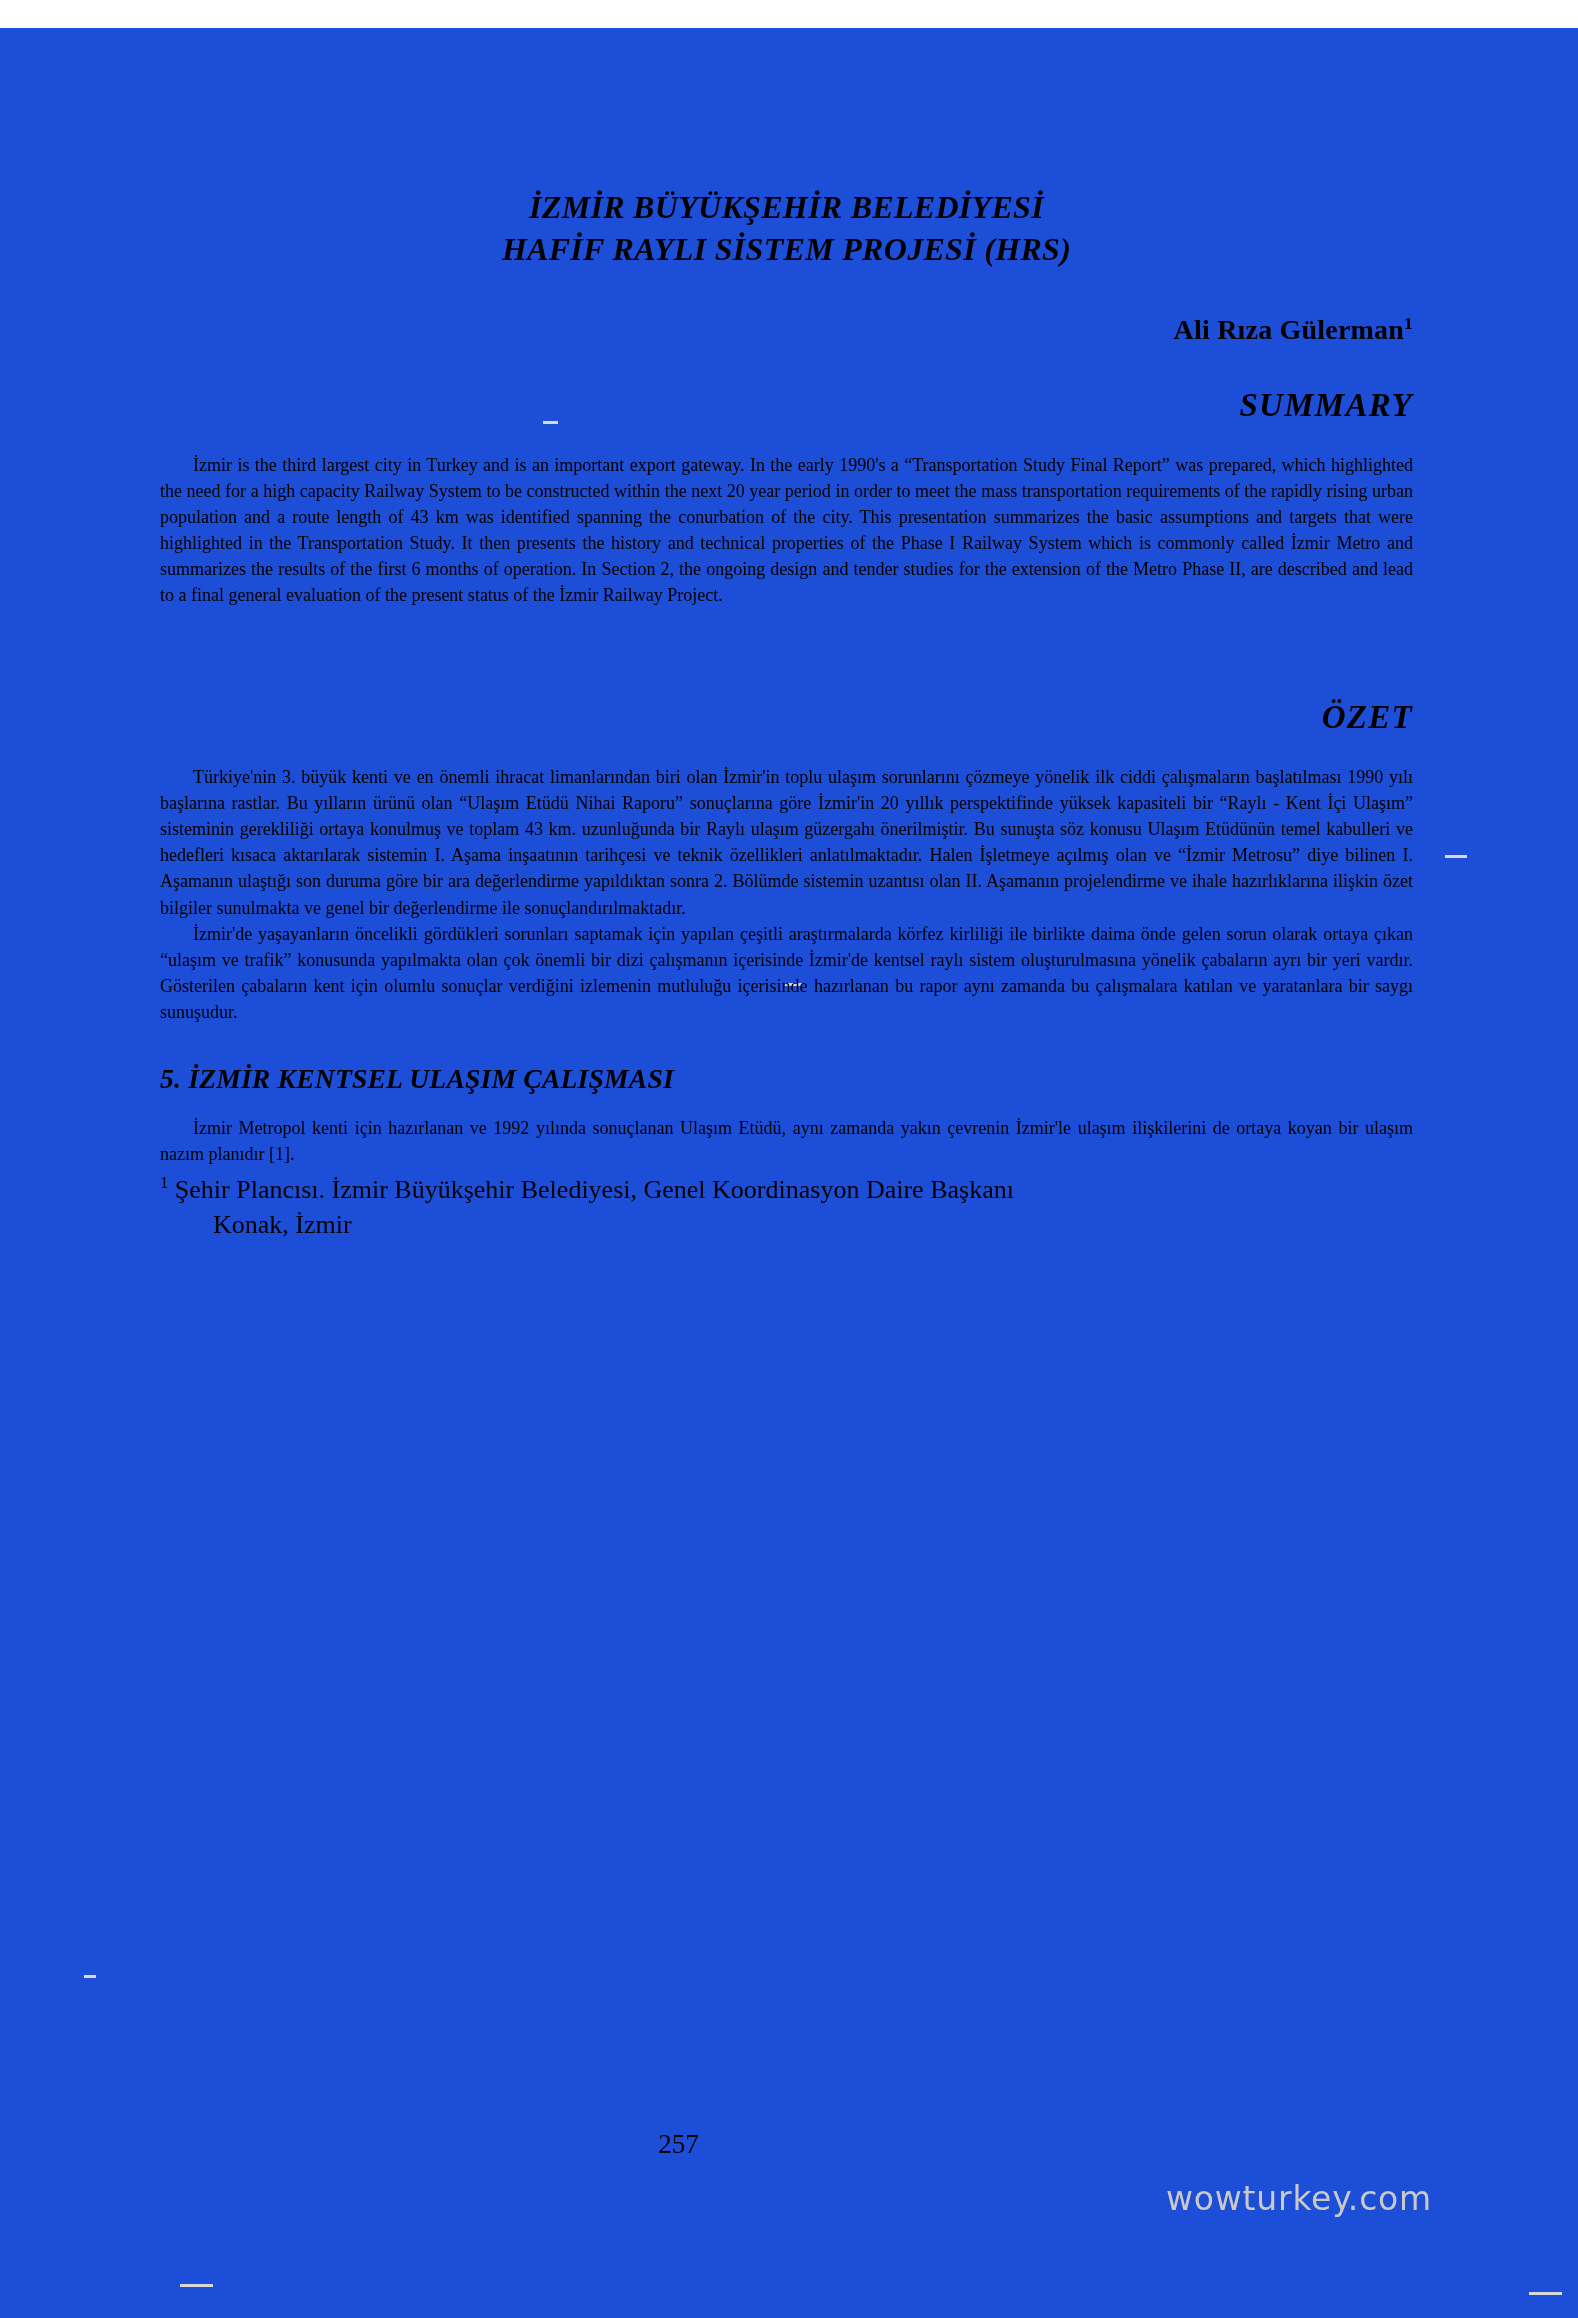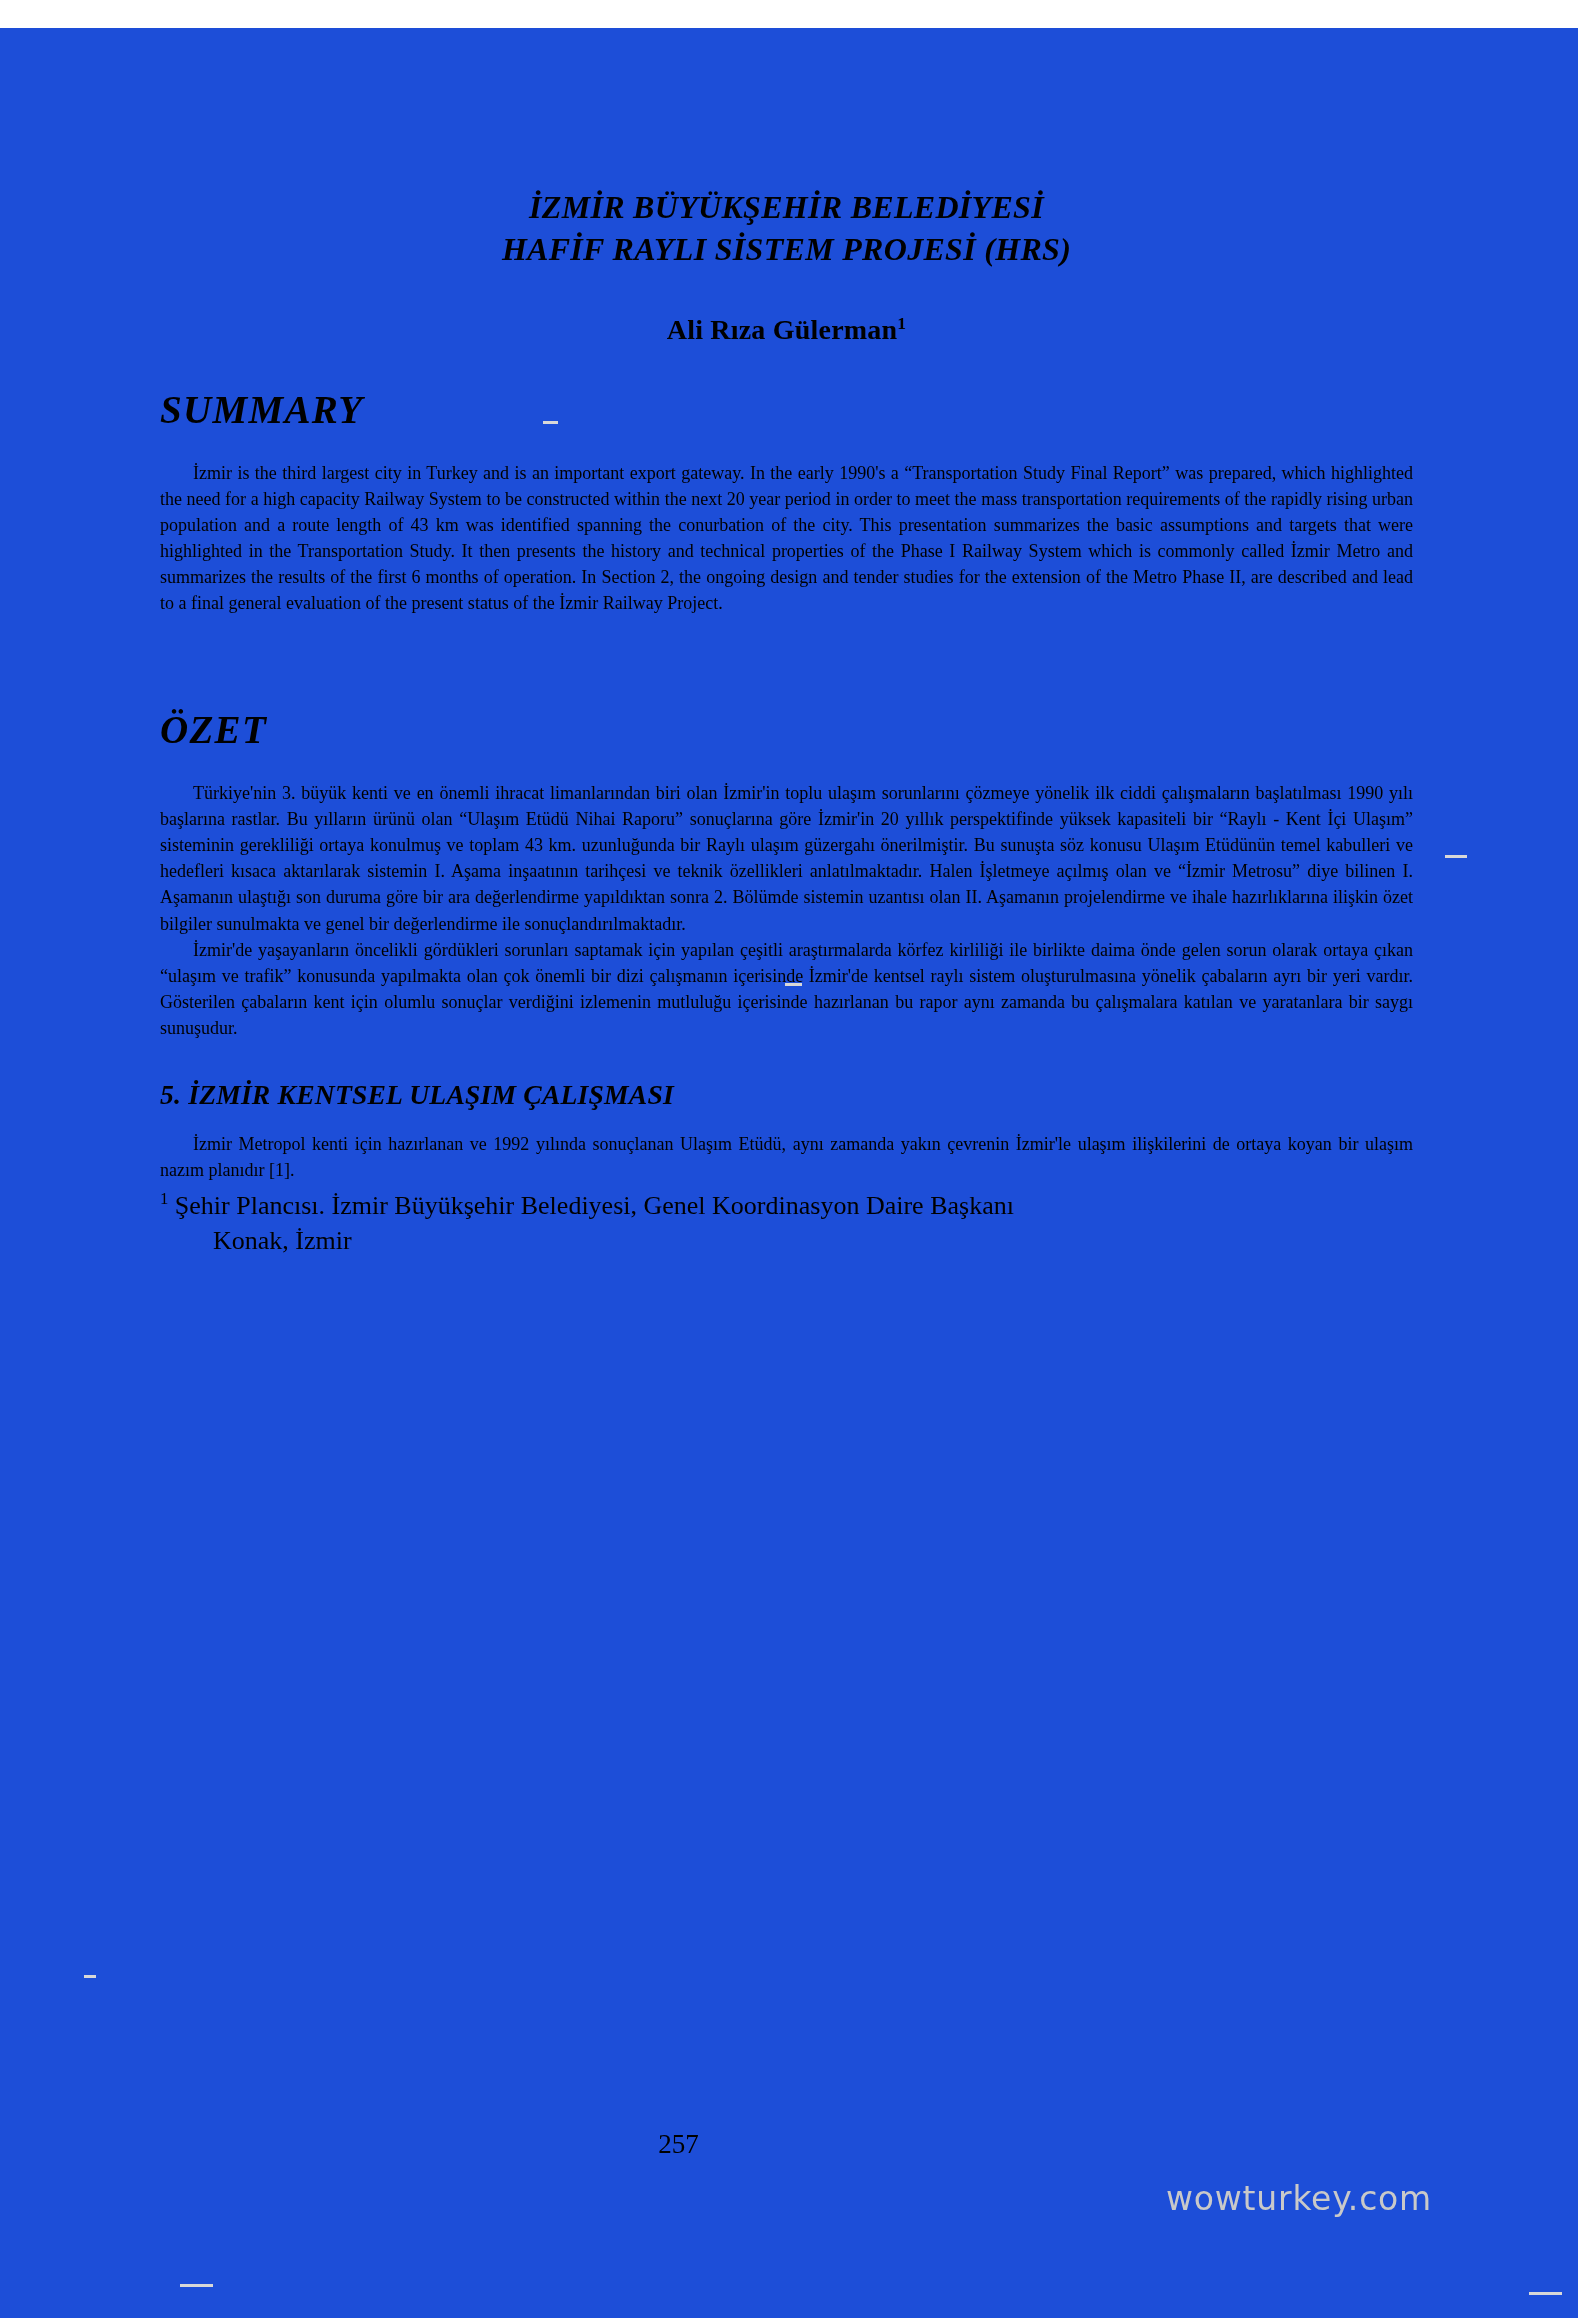--- a/index.html
+++ b/index.html
@@ -31,36 +31,36 @@
   }
   .title-block {
     text-align: center;
     font-style: italic;
     font-weight: bold;
     font-size: 32px;
     line-height: 1.30;
     letter-spacing: 0.3px;
   }
   .author {
-    text-align: center;
+    text-align: right;
     font-weight: bold;
     font-size: 28px;
     margin-top: 43px;
     letter-spacing: 0.2px;
   }
   .author sup {
     font-size: 17.5px;
     vertical-align: super;
     font-weight: bold;
   }
   .section-center {
-    text-align: left;
+    text-align: right;
     font-style: italic;
     font-weight: bold;
-    font-size: 39px;
+    font-size: 33px;
     letter-spacing: 1.3px;
     margin-top: 40px;
     margin-bottom: 28px;
   }
   p.body-text {
     font-size: 18px;
     line-height: 1.455;
     text-align: justify;
     text-justify: inter-word;
     margin: 0 0 0 0;

